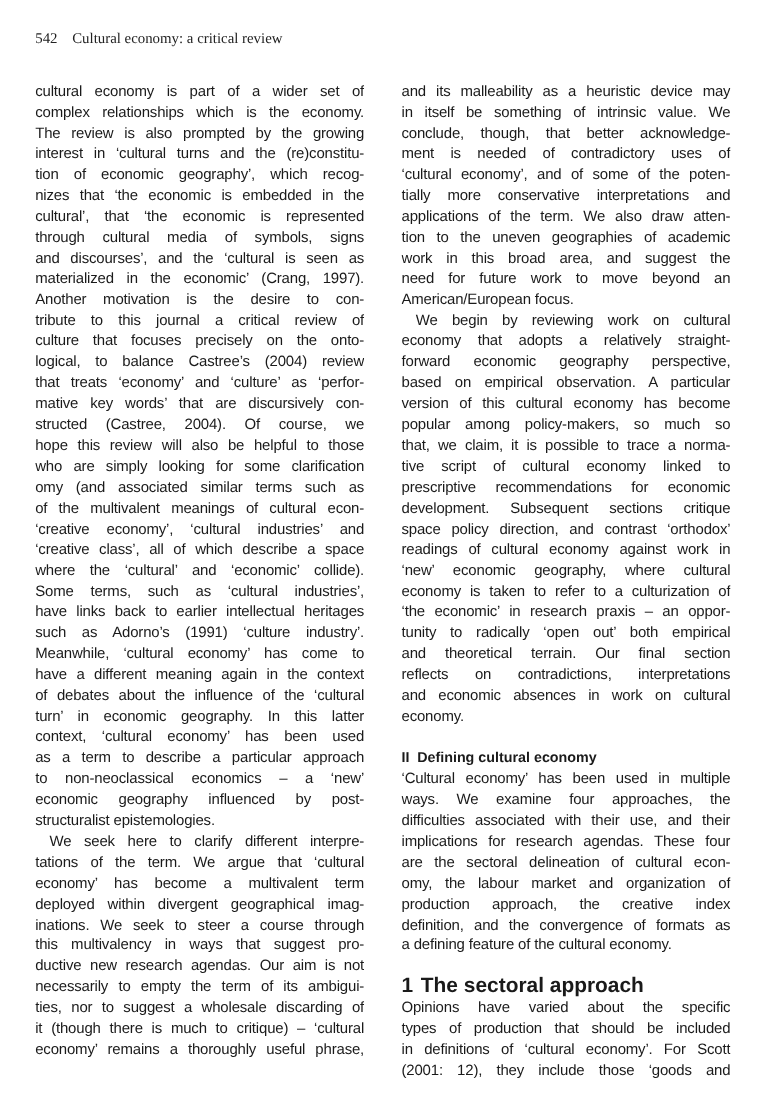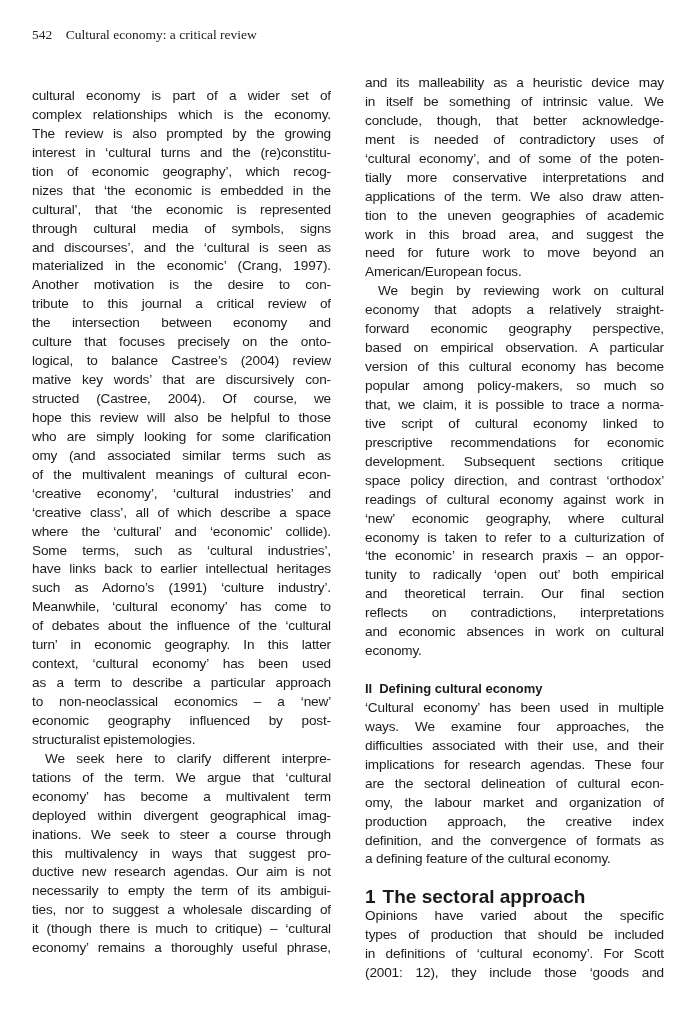--- a/index.html
+++ b/index.html
@@ -3,21 +3,21 @@
 <meta charset="utf-8">
 <style>
   html, body { margin: 0; padding: 0; background: #ffffff; }
   body { width: 695px; height: 1011px; position: relative; overflow: hidden;
          font-family: "DejaVu Serif", "Liberation Serif", serif; color: #1a1a1a; }
   .running-head { position: absolute; left: 32px; top: 27px; font-size: 13.5px;
                   font-family: "Liberation Serif", serif; color: #222; }
   .running-head .pg { margin-right: 10px; }
   .running-head .title { }
   .col { position: absolute; top: 74px; width: 299px; }
-  .col-left { left: 32px; margin-top: 13px; }
+  .col-left { left: 32px; }
   .col-right { left: 365px; }
   .ln { height: 18.95px; line-height: 18.95px; font-size: 13.6px;
         font-family: "Liberation Sans", sans-serif; letter-spacing: -0.15px;
         white-space: nowrap; text-align: justify; text-align-last: justify;
         overflow: hidden; }
   .ln.last { text-align-last: left; }
   .ln.indent { padding-left: 13px; }
   .blank { height: 18.95px; }
   .heading { height: 18.95px; line-height: 18.95px; font-size: 13px; font-weight: bold;
              font-family: "Liberation Sans", sans-serif; white-space: nowrap; }
@@ -40,36 +40,37 @@
   <div class="ln">The review is also prompted by the growing</div>
   <div class="ln">interest in ‘cultural turns and the (re)constitu-</div>
   <div class="ln">tion of economic geography’, which recog-</div>
   <div class="ln">nizes that ‘the economic is embedded in the</div>
   <div class="ln">cultural’, that ‘the economic is represented</div>
   <div class="ln">through cultural media of symbols, signs</div>
   <div class="ln">and discourses’, and the ‘cultural is seen as</div>
   <div class="ln">materialized in the economic’ (Crang, 1997).</div>
   <div class="ln">Another motivation is the desire to con-</div>
   <div class="ln">tribute to this journal a critical review of</div>
-  <div class="ln">the intersection between economy and</div>
   <div class="ln">culture that focuses precisely on the onto-</div>
   <div class="ln">logical, to balance Castree’s (2004) review</div>
+  <div class="ln">that treats ‘economy’ and ‘culture’ as ‘perfor-</div>
   <div class="ln">mative key words’ that are discursively con-</div>
   <div class="ln">structed (Castree, 2004). Of course, we</div>
   <div class="ln">hope this review will also be helpful to those</div>
   <div class="ln">who are simply looking for some clarification</div>
   <div class="ln">omy (and associated similar terms such as</div>
   <div class="ln">of the multivalent meanings of cultural econ-</div>
   <div class="ln">‘creative economy’, ‘cultural industries’ and</div>
   <div class="ln">‘creative class’, all of which describe a space</div>
   <div class="ln">where the ‘cultural’ and ‘economic’ collide).</div>
   <div class="ln">Some terms, such as ‘cultural industries’,</div>
   <div class="ln">have links back to earlier intellectual heritages</div>
   <div class="ln">such as Adorno’s (1991) ‘culture industry’.</div>
   <div class="ln">Meanwhile, ‘cultural economy’ has come to</div>
+  <div class="ln">have a different meaning again in the context</div>
   <div class="ln">of debates about the influence of the ‘cultural</div>
   <div class="ln">turn’ in economic geography. In this latter</div>
   <div class="ln">context, ‘cultural economy’ has been used</div>
   <div class="ln">as a term to describe a particular approach</div>
   <div class="ln">to non-neoclassical economics – a ‘new’</div>
   <div class="ln">economic geography influenced by post-</div>
   <div class="ln last">structuralist epistemologies.</div>
   <div class="ln indent">We seek here to clarify different interpre-</div>
   <div class="ln">tations of the term. We argue that ‘cultural</div>
   <div class="ln">economy’ has become a multivalent term</div>

